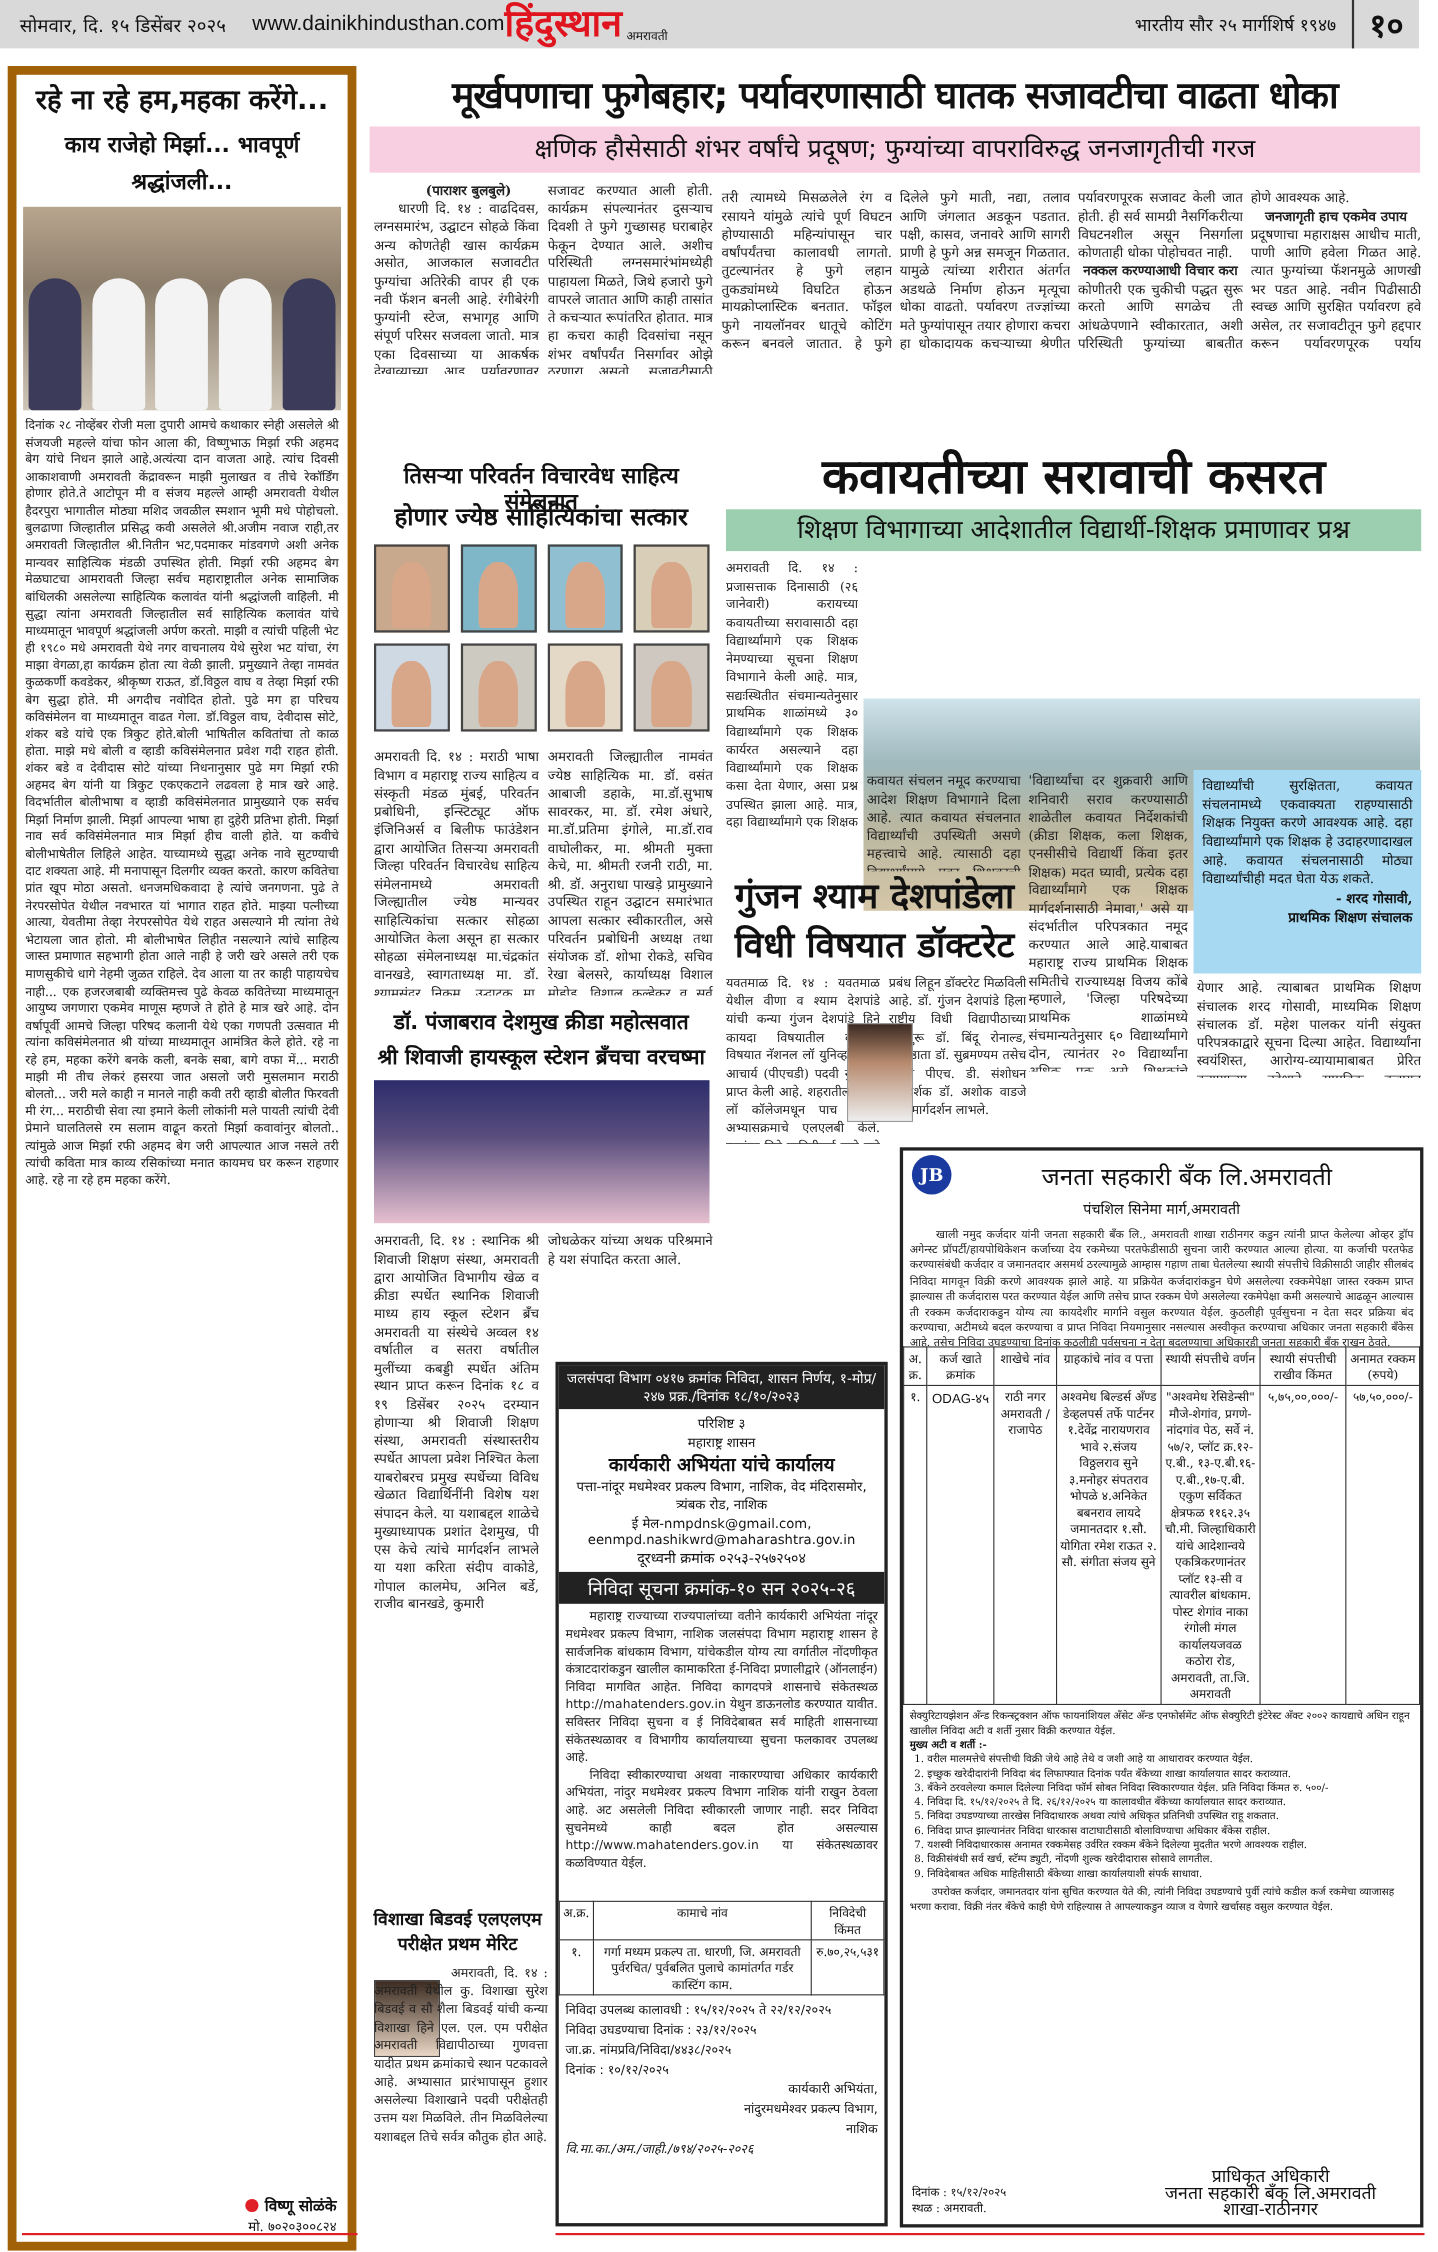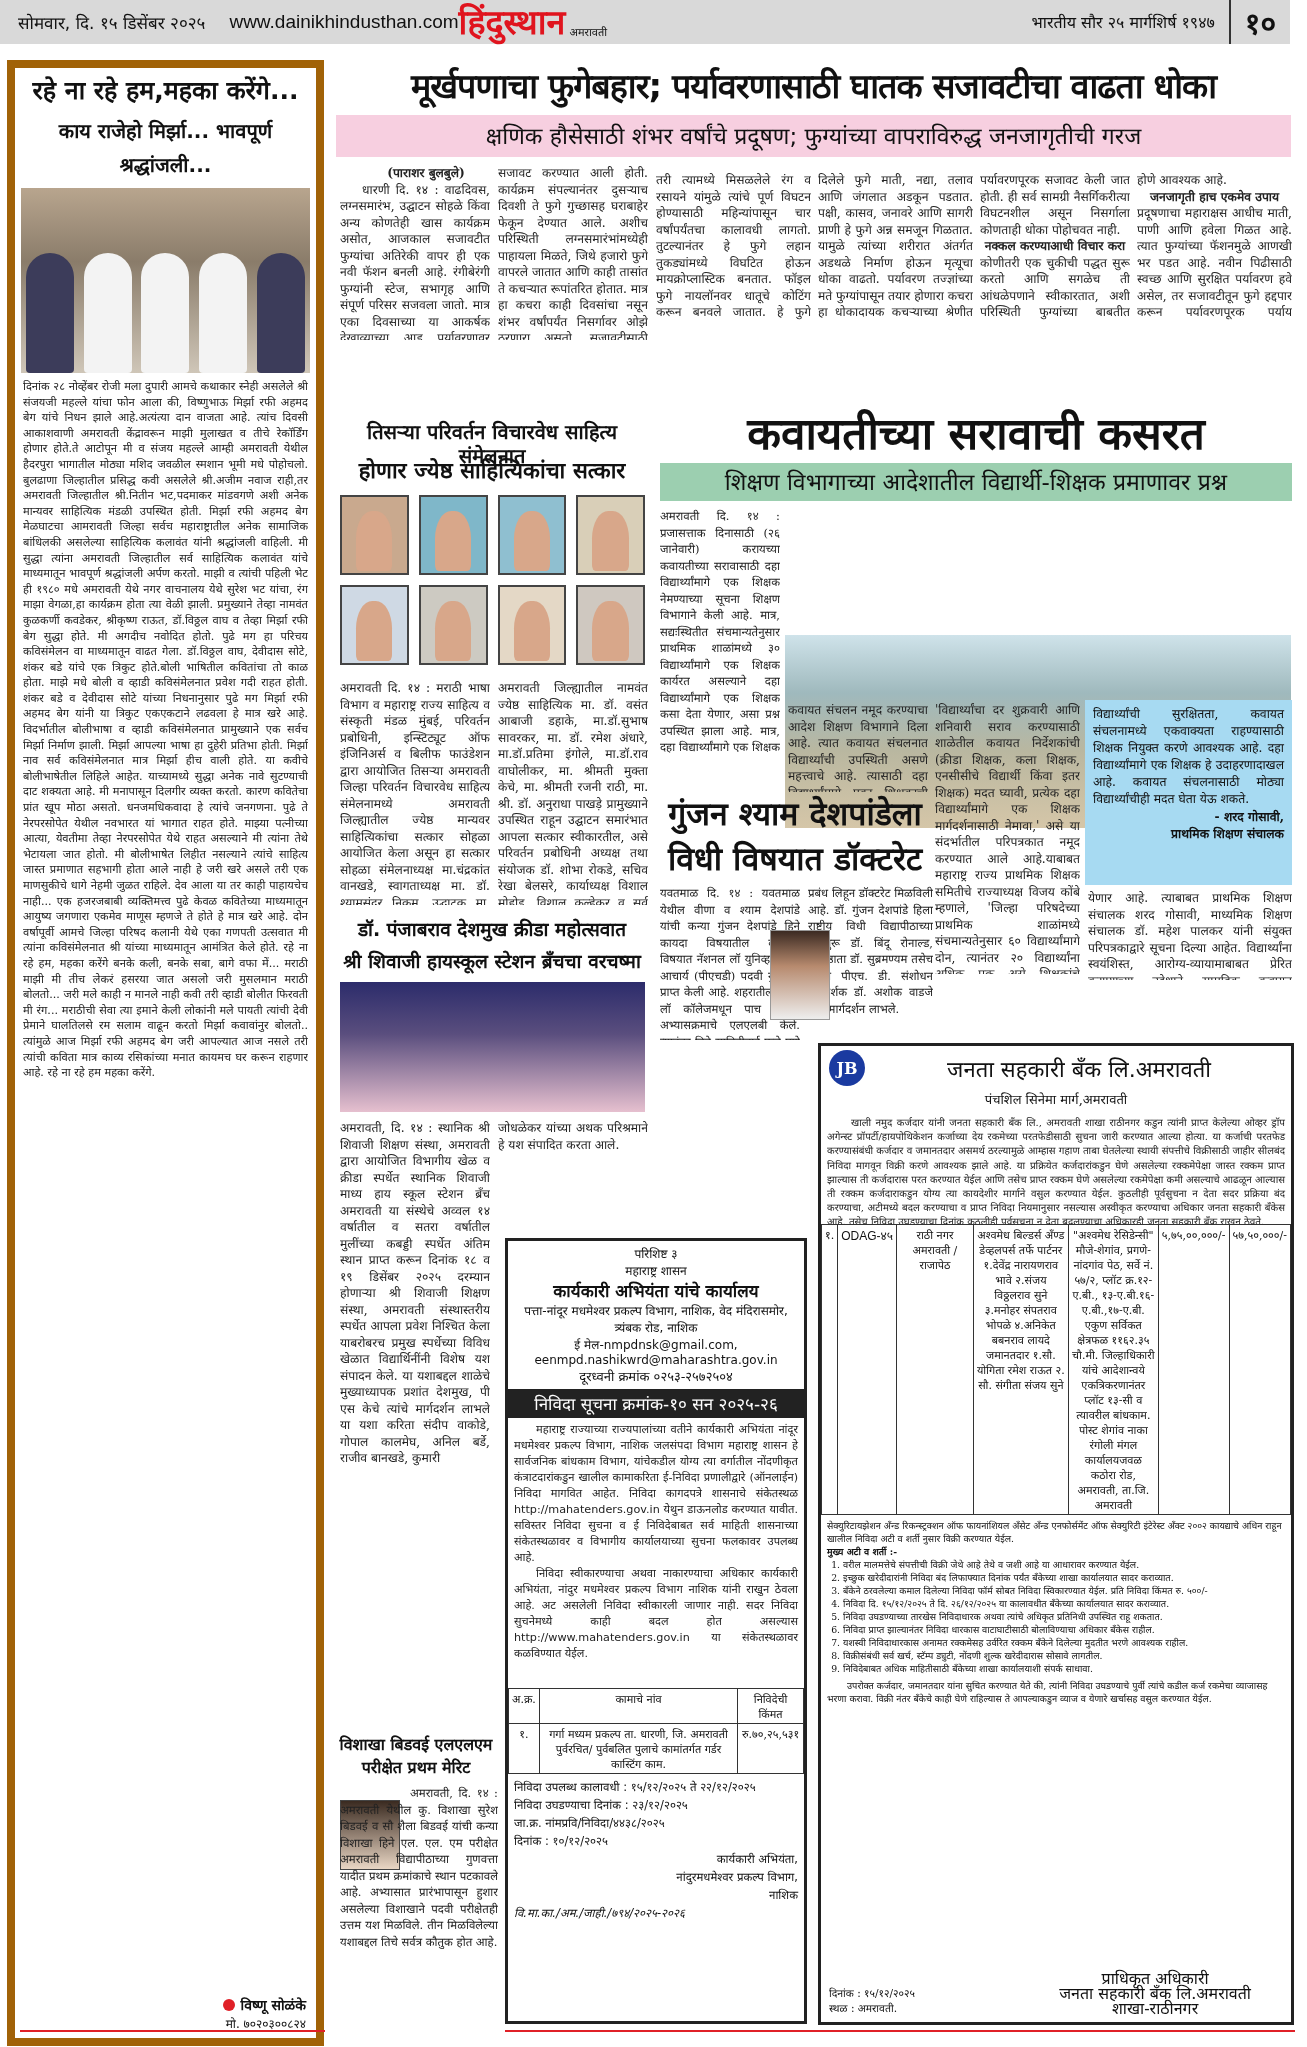--- a/index.html
+++ b/index.html
@@ -146,20 +146,21 @@
 </div>
 <div class="abs col-text" style="left:1088px;top:890px;width:204px;height:90px">येणार आहे. त्याबाबत प्राथमिक शिक्षण संचालक शरद गोसावी, माध्यमिक शिक्षण संचालक डॉ. महेश पालकर यांनी संयुक्त परिपत्रकाद्वारे सूचना दिल्या आहेत. विद्यार्थ्यांना स्वयंशिस्त, आरोग्य-व्यायामाबाबत प्रेरित करण्याच्या उद्देशाने सामूहिक कवायत संचलनाचा उपक्रम राबवण्यात येणार असल्याचे परिपत्रकात स्पष्ट करण्यात आले आहे.</div>
 
 <div class="abs h2big" style="left:660px;top:795px;width:270px;font-size:32px">गुंजन श्याम देशपांडेला</div>
 <div class="abs h2big" style="left:660px;top:840px;width:270px;font-size:32px">विधी विषयात डॉक्टरेट</div>
 <div class="abs col-text" style="left:660px;top:885px;width:140px;height:155px;font-size:11.5px">यवतमाळ दि. १४ : यवतमाळ येथील वीणा व श्याम देशपांडे यांची कन्या गुंजन देशपांडे हिने कायदा विषयातील कॉर्पोरेट विषयात नॅशनल लॉ युनिव्हर्सिटीची आचार्य (पीएचडी) पदवी नुकतीच प्राप्त केली आहे. शहरातील मॉडर्न लॉ कॉलेजमधून पाच वर्षाचा अभ्यासक्रमाचे एलएलबी केले. त्यानंतर तिने सावित्रीबाई फुले पुणे विद्यापीठातून एलएलएम ही पदव्युत्तर पदवी प्राप्त केली. त्यानंतर छत्रपती संभाजीनगर येथील नॅशनल लॉ युनिव्हर्सिटीतून 'कॉर्पोरेट प्रोटेक्शन इन द डिजिटल एज विथ रेफरन्स टू द एंटरटेनमेंट इंडस्ट्री इन इंडिया' या विषयावर पीएच. डी. साठीचा</div>
 <div class="abs col-text" style="left:808px;top:885px;width:125px;height:155px;font-size:11.5px">प्रबंध लिहून डॉक्टरेट मिळविली आहे. डॉ. गुंजन देशपांडे हिला राष्ट्रीय विधी विद्यापीठाच्या कुलगुरू डॉ. बिंदू रोनाल्ड, अधिष्ठाता डॉ. सुब्रमण्यम तसेच आणि पीएच. डी. संशोधन मार्गदर्शक डॉ. अशोक वाडजे यांचे मार्गदर्शन लाभले.</div>
 <div class="abs gp" style="left:770px;top:930px;width:60px;height:90px"></div>
 
 <div class="abs box" style="left:505px;top:1238px;width:302px;height:786px">
+  <div class="darkbar" style="font-size:12.5px;padding:3px 4px;line-height:17px">जलसंपदा विभाग ०४१७ क्रमांक निविदा, शासन निर्णय, १-मोप्र/२४७ प्रक्र./दिनांक १८/१०/२०२३</div>
   <div style="text-align:center;font-family:'DejaVu Sans',sans-serif;padding:4px">
     <div style="font-size:12px">परिशिष्ट ३</div>
     <div style="font-size:12px">महाराष्ट्र शासन</div>
     <div style="font-size:17px;font-weight:bold">कार्यकारी अभियंता यांचे कार्यालय</div>
     <div style="font-size:12px">पत्ता-नांदूर मधमेश्वर प्रकल्प विभाग, नाशिक, वेद मंदिरासमोर, त्र्यंबक रोड, नाशिक</div>
     <div style="font-size:12px">ई मेल-nmpdnsk@gmail.com,</div>
     <div style="font-size:12px">eenmpd.nashikwrd@maharashtra.gov.in</div>
     <div style="font-size:13px">दूरध्वनी क्रमांक ०२५३-२५७२५०४</div>
   </div>
   <div class="darkbar" style="font-size:17px;padding:3px">निविदा सूचना क्रमांक-१० सन २०२५-२६</div>
@@ -195,20 +196,29 @@
 
 <div class="abs box" style="left:818px;top:1043px;width:476px;height:982px">
   <div style="display:flex;align-items:center;padding:4px 8px;gap:10px">
     <div style="width:36px;height:36px;border-radius:50%;background:#1a3aa0;color:#fff;display:flex;align-items:center;justify-content:center;font-weight:bold;font-family:'DejaVu Serif',serif">JB</div>
     <div style="flex:1;text-align:center;font-family:'DejaVu Sans',sans-serif;font-size:22px">जनता सहकारी बँक लि.अमरावती</div>
   </div>
   <div style="text-align:center;font-size:13px;margin-bottom:4px">पंचशिल सिनेमा मार्ग,अमरावती</div>
   <div class="col-text" style="font-size:10px;line-height:14.2px;padding:4px 6px;height:112px;text-indent:24px">खाली नमुद कर्जदार यांनी जनता सहकारी बँक लि., अमरावती शाखा राठीनगर कडुन त्यांनी प्राप्त केलेल्या ओव्हर ड्रॉप अगेन्स्ट प्रॉपर्टी/हायपोथिकेशन कर्जाच्या देय रकमेच्या परतफेडीसाठी सुचना जारी करण्यात आल्या होत्या. या कर्जाची परतफेड करण्यासंबंधी कर्जदार व जमानतदार असमर्थ ठरल्यामुळे आम्हास गहाण ताबा घेतलेल्या स्थायी संपत्तीचे विक्रीसाठी जाहीर सीलबंद निविदा मागवून विक्री करणे आवश्यक झाले आहे. या प्रक्रियेत कर्जदारांकडुन घेणे असलेल्या रक्कमेपेक्षा जास्त रक्कम प्राप्त झाल्यास ती कर्जदारास परत करण्यात येईल आणि तसेच प्राप्त रक्कम घेणे असलेल्या रकमेपेक्षा कमी असल्याचे आढळून आल्यास ती रक्कम कर्जदाराकडुन योग्य त्या कायदेशीर मार्गाने वसुल करण्यात येईल. कुठलीही पूर्वसुचना न देता सदर प्रक्रिया बंद करण्याचा, अटीमध्ये बदल करण्याचा व प्राप्त निविदा नियमानुसार नसल्यास अस्वीकृत करण्याचा अधिकार जनता सहकारी बँकेस आहे. तसेच निविदा उघडण्याचा दिनांक कुठलीही पूर्वसूचना न देता बदलण्याचा अधिकारही जनता सहकारी बँक राखून ठेवते.</div>
   <table>
     <tbody>
+        <tr>
+      <th>अ. क्र.</th>
+      <th>कर्ज खाते क्रमांक</th>
+      <th>शाखेचे नांव</th>
+      <th>ग्राहकांचे नांव व पत्ता</th>
+      <th>स्थायी संपत्तीचे वर्णन</th>
+      <th>स्थायी संपत्तीची राखीव किंमत</th>
+      <th>अनामत रक्कम (रुपये)</th>
+    </tr>
     <tr style="height:205px">
       <td>१.</td>
       <td style="font-family:'Liberation Sans',sans-serif;font-size:12px">ODAG-४५</td>
       <td>राठी नगर अमरावती / राजापेठ</td>
       <td style="width:95px">अश्वमेध बिल्डर्स अँण्ड डेव्हलपर्स तर्फे पार्टनर १.देवेंद्र नारायणराव भावे २.संजय विठ्ठलराव सुने ३.मनोहर संपतराव भोपळे ४.अनिकेत बबनराव लायदे जमानतदार १.सौ. योगिता रमेश राऊत २. सौ. संगीता संजय सुने</td>
       <td style="width:90px">"अश्वमेध रेसिडेन्सी" मौजे-शेगांव, प्रगणे-नांदगांव पेठ, सर्वे नं. ५७/२, प्लॉट क्र.१२-ए.बी., १३-ए.बी.१६-ए.बी.,१७-ए.बी. एकुण सर्विकत क्षेत्रफळ ११६२.३५ चौ.मी. जिल्हाधिकारी यांचे आदेशान्वये एकत्रिकरणानंतर प्लॉट १३-सी व त्यावरील बांधकाम. पोस्ट शेगांव नाका रंगोली मंगल कार्यालयजवळ कठोरा रोड, अमरावती, ता.जि. अमरावती</td>
       <td>५,७५,००,०००/-</td>
       <td>५७,५०,०००/-</td>
     </tr>
   </tbody>

